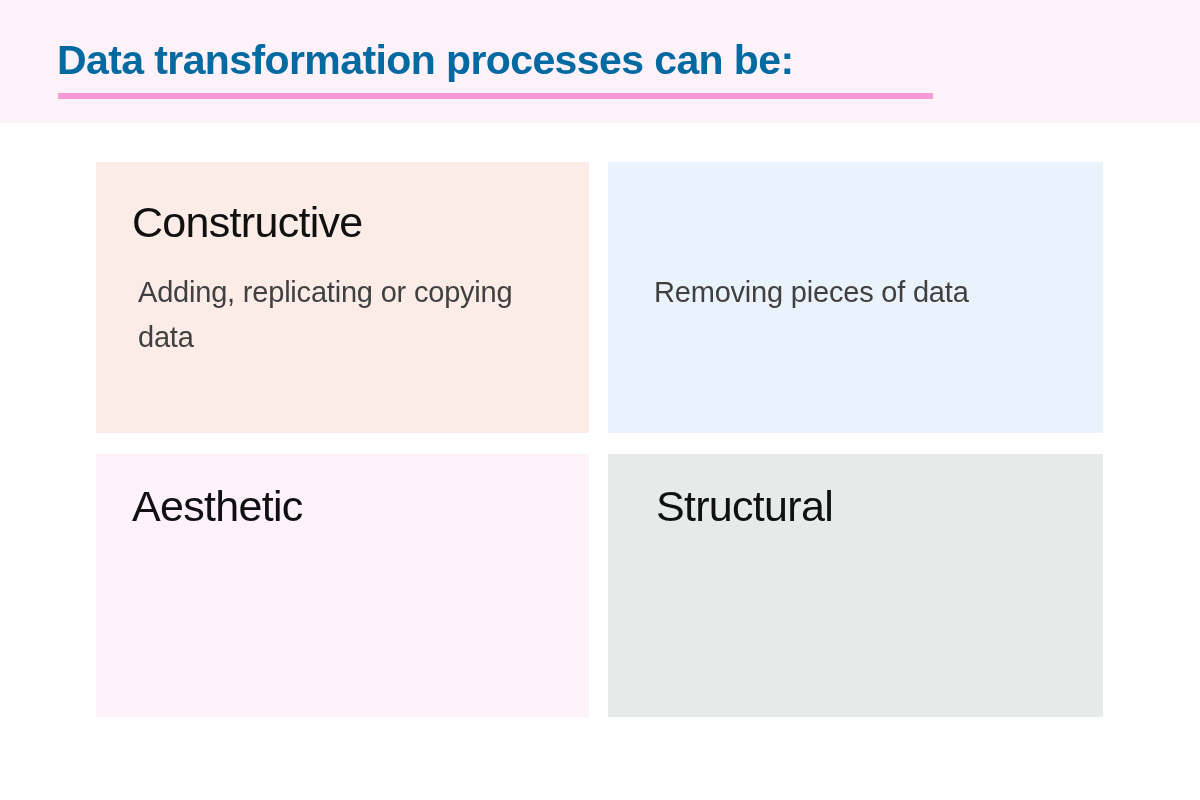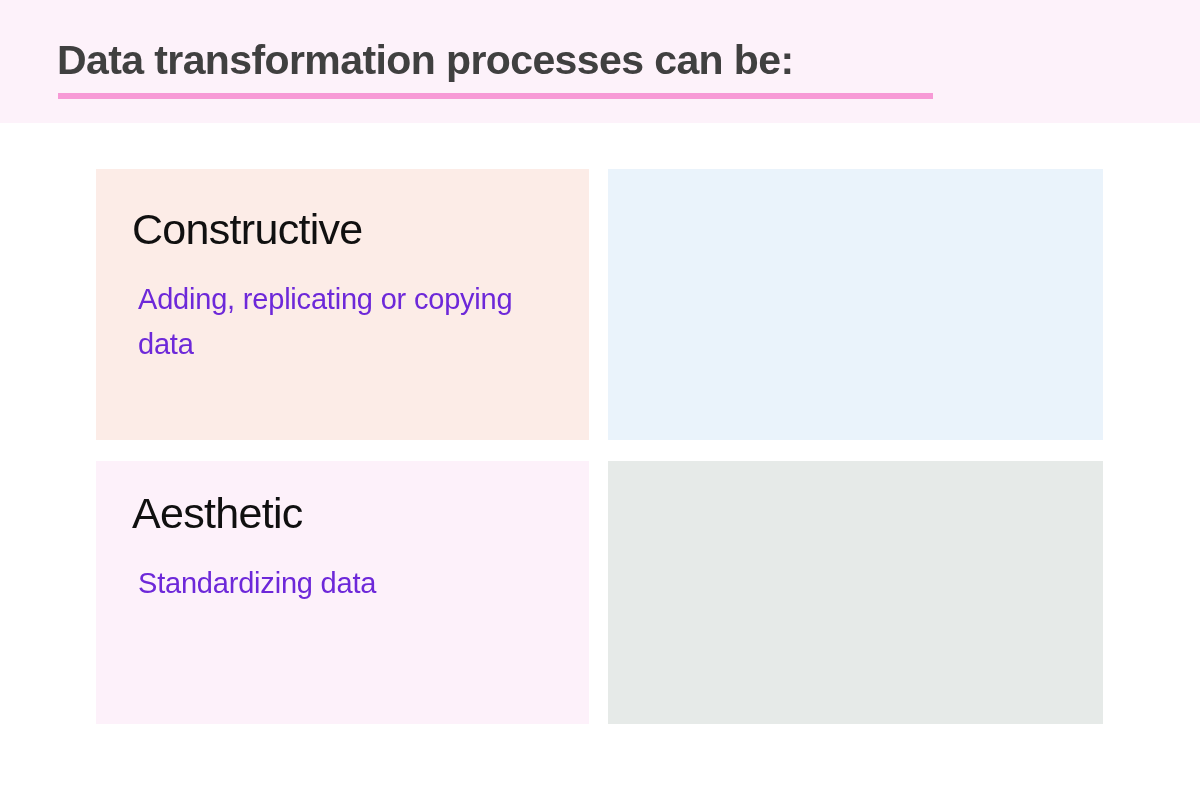--- a/index.html
+++ b/index.html
@@ -44,21 +44,21 @@
     width: 875px;
     height: 6px;
     background: #f79ad6;
     border-radius: 0;
   }
 
   
   .card-grid {
     position: absolute;
     left: 96px;
-    top: 169px;
+    top: 162px;
     width: 970px;
     height: 555px;
     display: grid;
     grid-template-columns: 493px 495px;
     grid-template-rows: 271px 263px;
     column-gap: 19px;
     row-gap: 21px;
   }
   .card {
     position: relative;
@@ -76,52 +76,53 @@
     white-space: nowrap;
   }
   .card-body {
     position: absolute;
     left: 42px;
     top: 108px;
     width: 420px;
     font-size: 29px;
     font-weight: 500;
     letter-spacing: -0.2px;
-    color: #6d28d9;
+    color: #404040;
     line-height: 45px;
   }
   
   .card-constructive .card-body { left: 42px; }
   .card-destructive  .card-body { left: 46px; top: 108px; }
   .card-aesthetic    .card-body { left: 42px; top: 100px; }
   .card-structural   .card-body { left: 46px; top: 100px; }
 
   .card-aesthetic  .card-title { top: 27px; }
   .card-structural .card-title { left: 48px; top: 27px; }
   .card-destructive .card-title { left: 46px; }
 </style>
 </head>
 <body style="background: rgb(255, 255, 255);">
 
 <div class="header-band" style="background: rgb(253, 242, 250);">
-  <div class="header-title" style="color: #404040;">Data transformation processes can be:</div>
+  <div class="header-title" style="color: #0369a1;">Data transformation processes can be:</div>
   <div class="header-underline" style="background: rgb(247, 154, 214);"></div>
 </div>
 
 <div class="card-grid">
 
   <div class="card card-constructive" style="background: rgb(252, 236, 231);">
     <div class="card-title">Constructive</div>
     <div class="card-body">Adding, replicating or copying data</div>
   </div>
 
   <div class="card card-destructive" style="background: rgb(234, 243, 251);">
+    <div class="card-body">Removing pieces of data</div>
   </div>
 
   <div class="card card-aesthetic" style="background: rgb(253, 241, 250);">
     <div class="card-title">Aesthetic</div>
-    <div class="card-body">Standardizing data</div>
   </div>
 
   <div class="card card-structural" style="background: rgb(230, 234, 232);">
+    <div class="card-title">Structural</div>
   </div>
 
 </div>
 
 </body></html>

